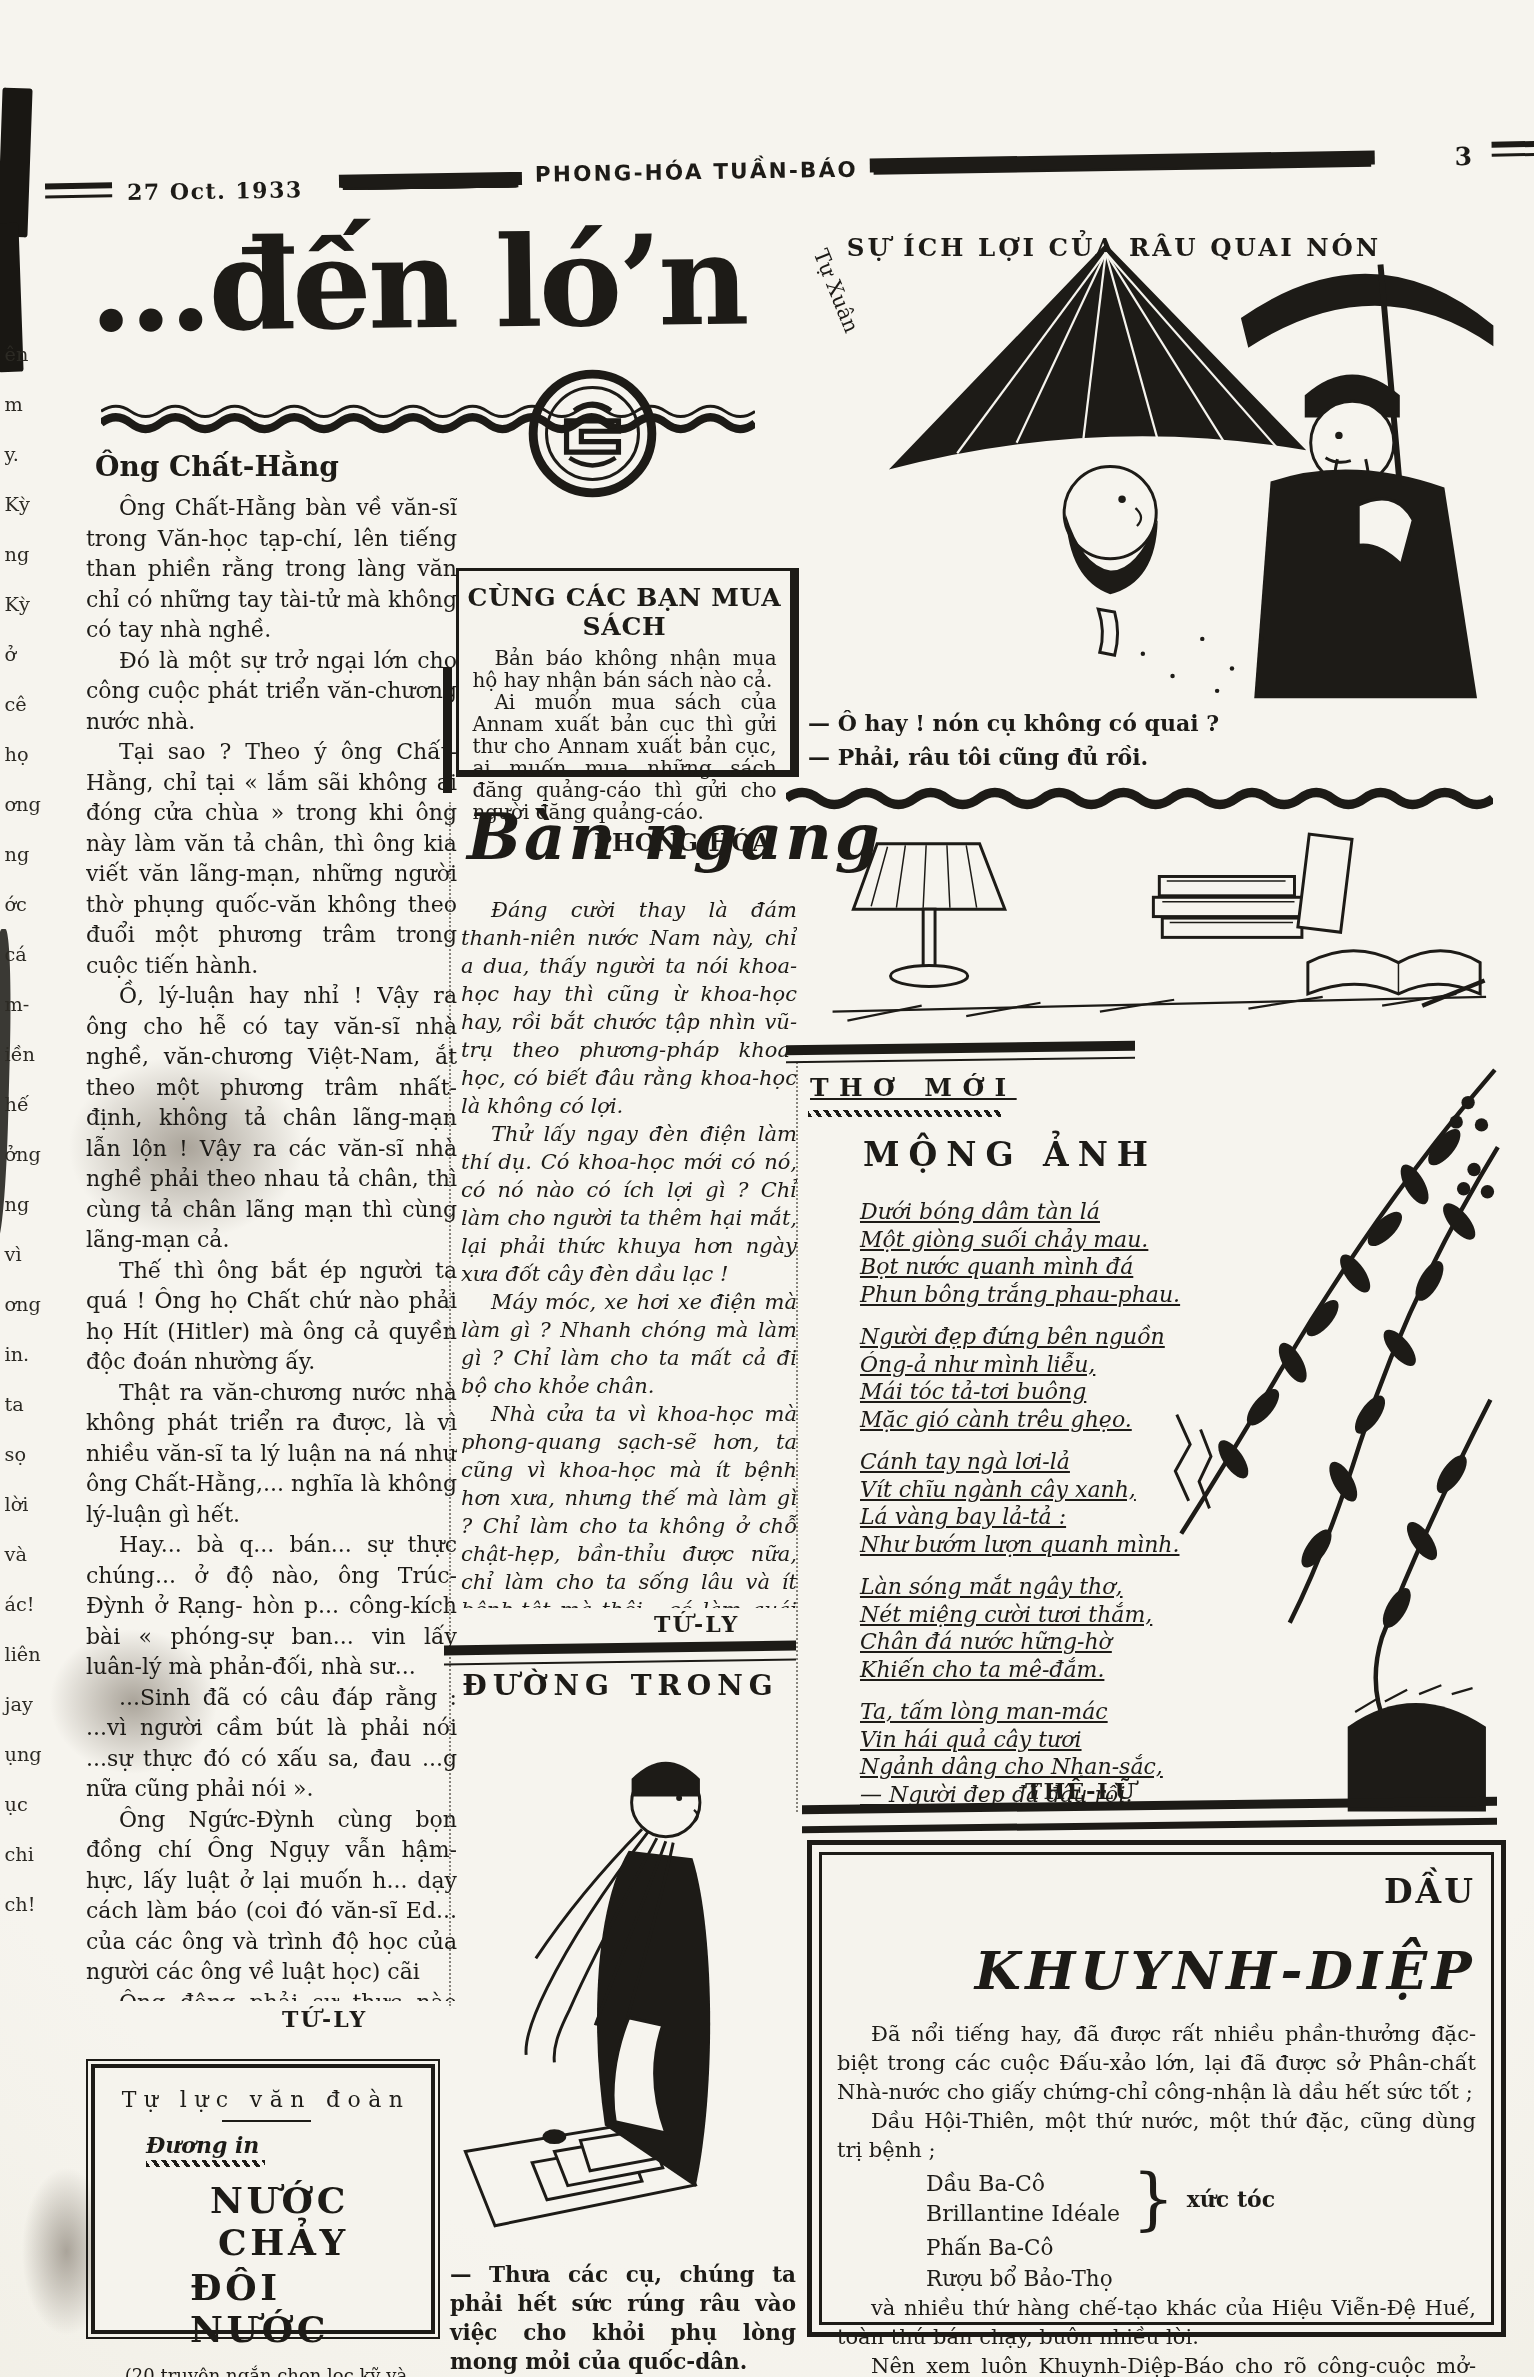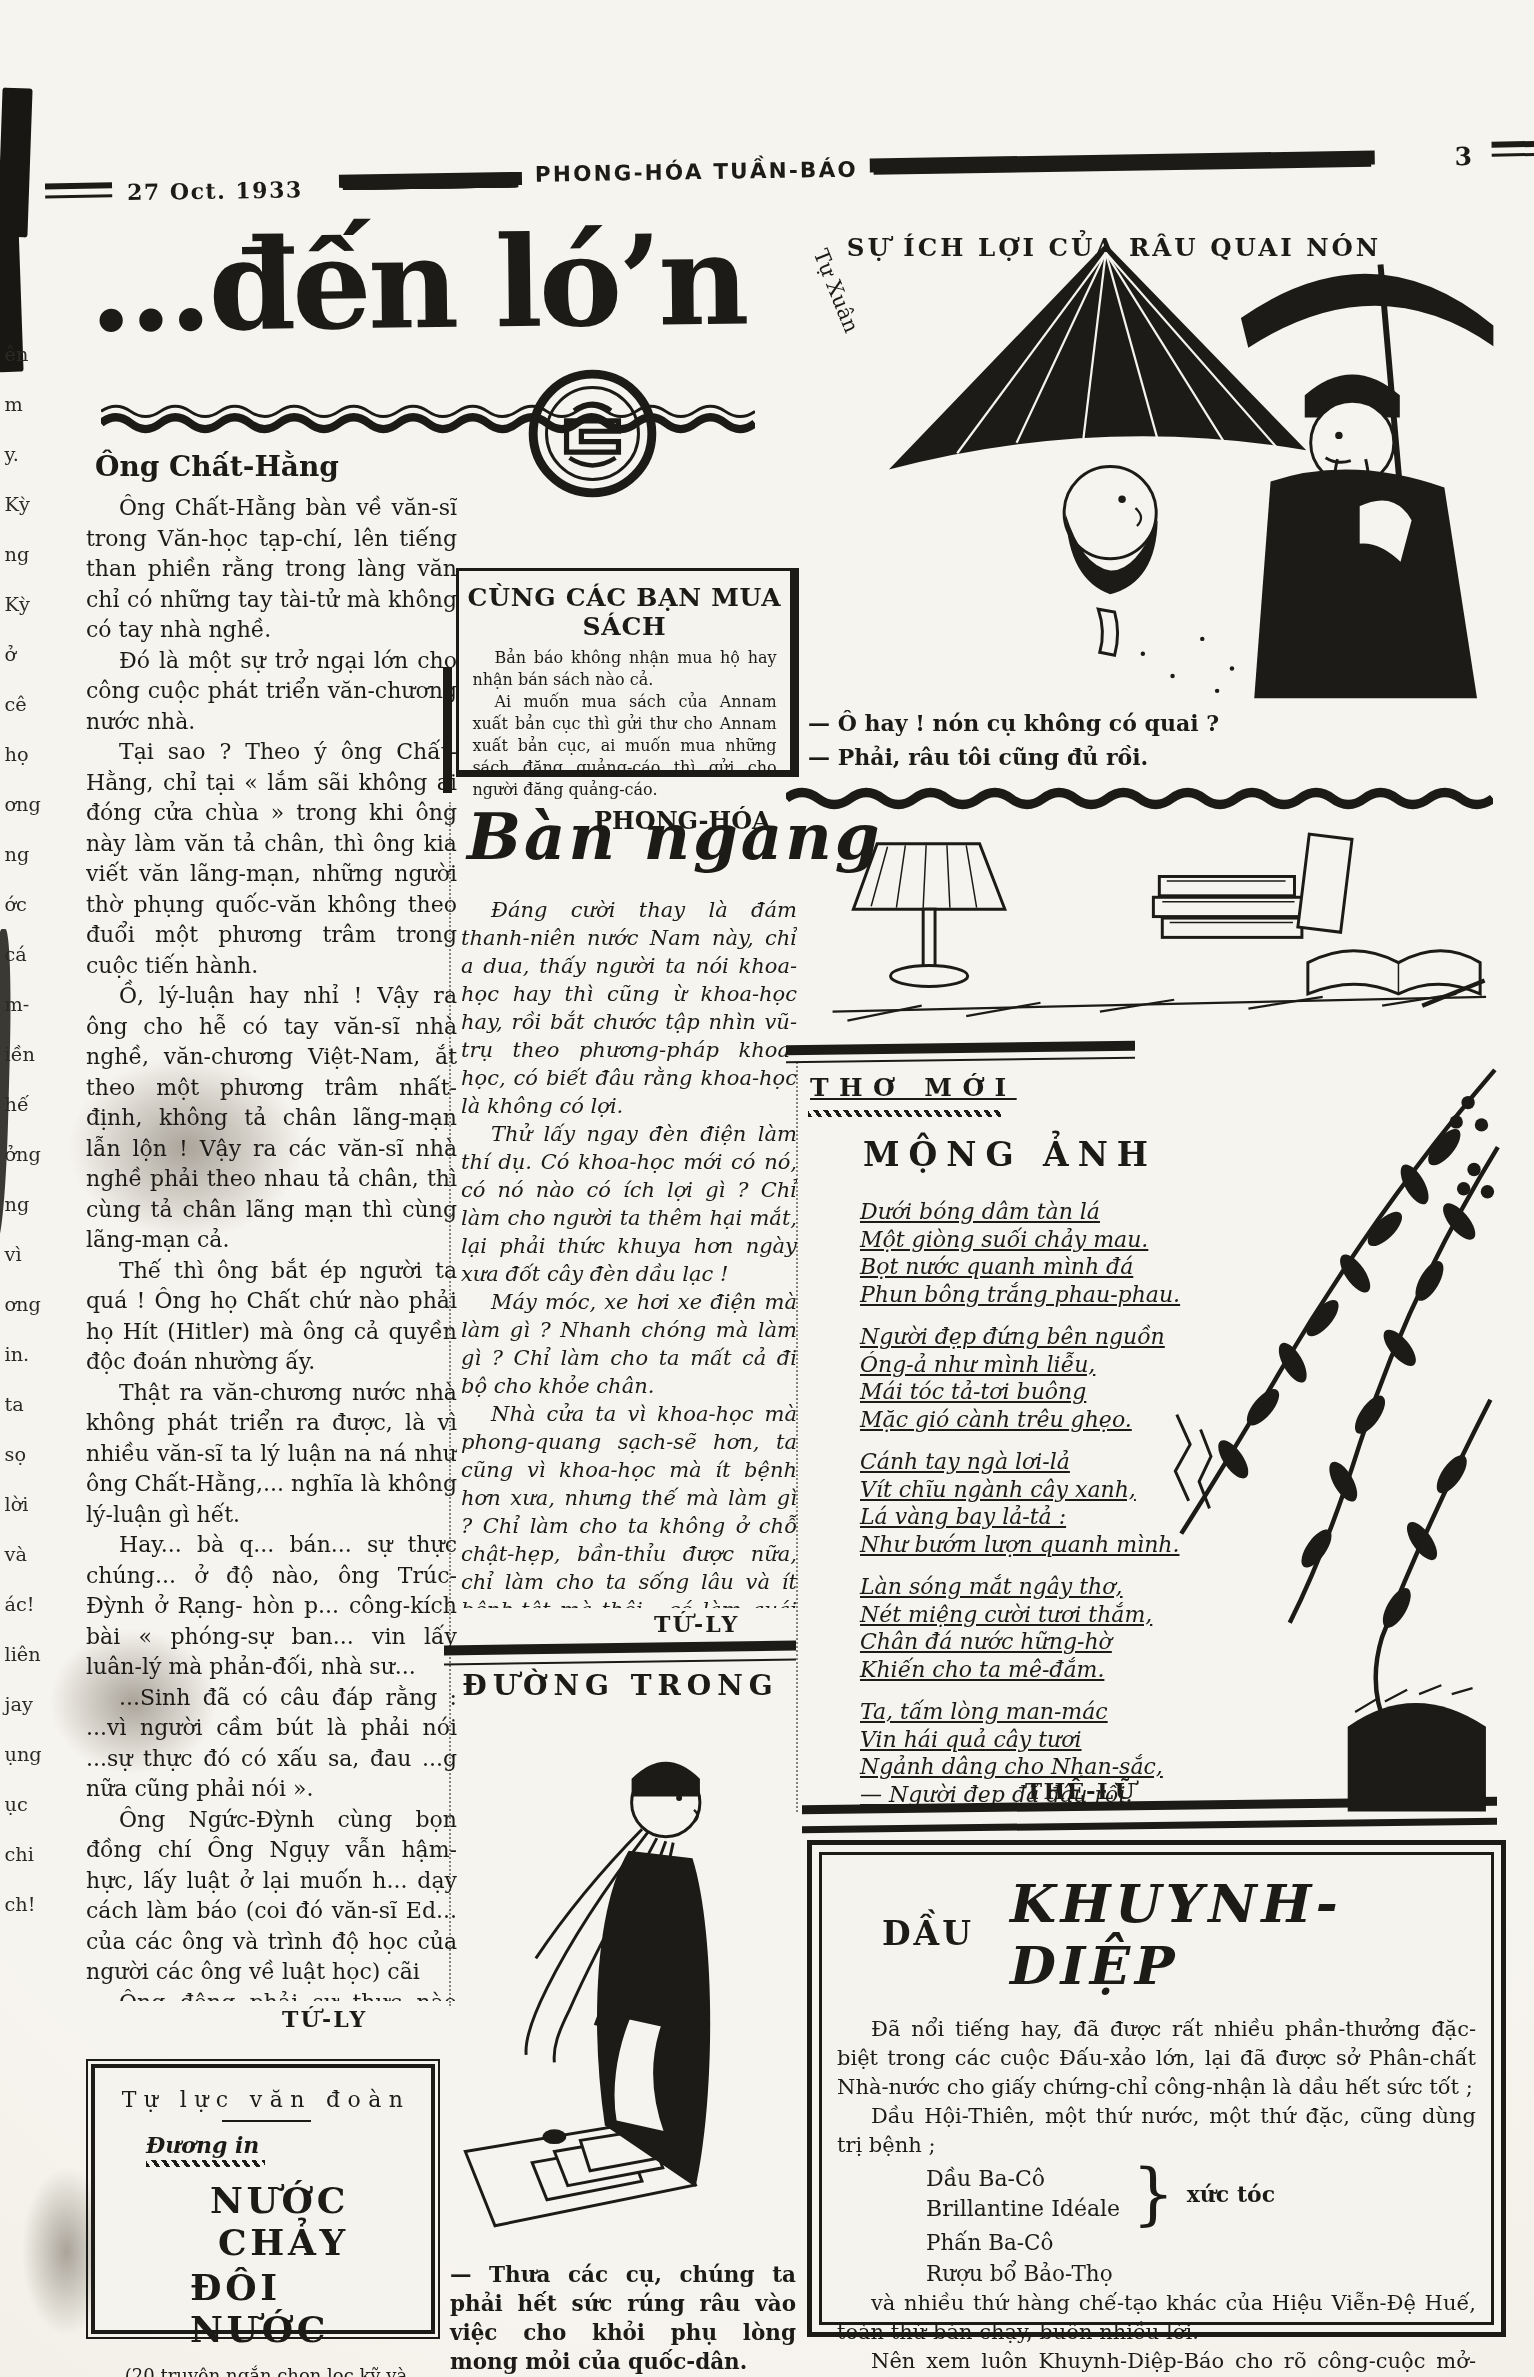--- a/index.html
+++ b/index.html
@@ -40,21 +40,21 @@
   #tuluc-status{display:inline-block;font:italic bold 22px "DejaVu Serif",serif;}
   .hatch{height:6.7px;background:repeating-linear-gradient(55deg,#1d1b17 0 3.7px,transparent 3.7px 8.2px);margin-top:2.2px;}
   #tuluc-t1{margin-top:12px;margin-right:82px;font:bold 36px "DejaVu Serif",serif;letter-spacing:3.7px;}
   #tuluc-t2{margin-top:3px;margin-left:89px;font:bold 36px "DejaVu Serif",serif;letter-spacing:3.7px;}
   #tuluc-note{margin:13.4px 15px 0;font-size:18px;line-height:23px;}
   
   
   #notice-box{left:456px;top:568px;width:331px;height:199px;background:#f5f3ed;
               border:3px solid #1d1b17;border-right-width:9.7px;border-bottom-width:7.4px;}
   #notice-title{margin:12px 7.4px 6px;text-align:center;font:bold 25px "DejaVu Serif",serif;letter-spacing:0.7px;}
-  .notice-p{margin:0 13.4px;font-size:16px;line-height:22px;text-align:justify;text-indent:22px;}
+  .notice-p{margin:0 13.4px;font-size:20px;line-height:22px;text-align:justify;text-indent:22px;}
   #notice-sig{margin:4.5px 19.3px 0 0;text-align:right;font:bold 24px "DejaVu Serif",serif;}
   
   #banngang-title{left:467px;top:799px;font:italic bold 64px "DejaVu Serif",serif;letter-spacing:3px;}
   #banngang-body{left:461px;top:896px;width:336px;height:712px;overflow:hidden;
                  font-style:italic;font-size:21px;line-height:28px;}
   #banngang-body p{margin:0;text-indent:30px;text-align:justify;}
   
   #duongtrong-title{left:446px;top:1669px;width:349px;text-align:center;
                     font:bold 28px "DejaVu Serif",serif;letter-spacing:6px;}
   #duongtrong-caption{left:450px;top:2260px;width:346px;font:bold 21.5px "DejaVu Serif",serif;
@@ -70,21 +70,21 @@
               font:bold 33px "DejaVu Serif",serif;letter-spacing:9px;}
   #poem{left:860px;top:1198px;width:357px;font:italic 22px "DejaVu Serif",serif;line-height:27.5px;text-decoration:underline;}
   #poem .stanza{white-space:pre-line;margin:0 0 15px;}
   #poem-sig{left:1025px;top:1777px;font:bold 23px "DejaVu Serif",serif;letter-spacing:1.5px;}
   
   #ad-topbar1{left:802px;top:1801px;width:695px;height:9px;transform:skewY(-0.7deg);}
   #ad-topbar2{left:802px;top:1822px;width:695px;height:6.7px;transform:skewY(-0.7deg);}
   #ad-box{left:807px;top:1840px;width:689px;height:487px;background:#f5f3ed;
           border:5.2px solid #1d1b17;outline:3px solid #1d1b17;outline-offset:-15px;}
   #ad-inner{position:absolute;inset:16.3px 25px;}
-  #ad-head{display:flex;align-items:center;gap:36px;margin:10.4px 0 19.3px 45px;}
+  #ad-head{display:flex;align-items:flex-end;gap:28px;margin:10.4px 0 19.3px 45px;flex-direction:column;}
   #ad-label{font:bold 33px "DejaVu Serif",serif;letter-spacing:3px;}
   #ad-brand{font:italic bold 53px "DejaVu Serif",serif;letter-spacing:4.5px;}
   .ad-p{margin:0;font-size:21px;line-height:29px;text-align:justify;text-indent:34px;}
   #ad-prods{display:flex;align-items:center;gap:12px;margin:4.5px 0 3px 89px;}
   .prod{font-size:22px;line-height:30px;}
   #ad-brace{font:67px "DejaVu Serif",serif;line-height:.8;font-weight:normal;}
   #ad-prodnote{font:bold 22px "DejaVu Serif",serif;}
   .prod2{margin-left:89px;font-size:21.5px;line-height:31px;}
   svg text{font-family:"DejaVu Serif",serif;}
 </style>

